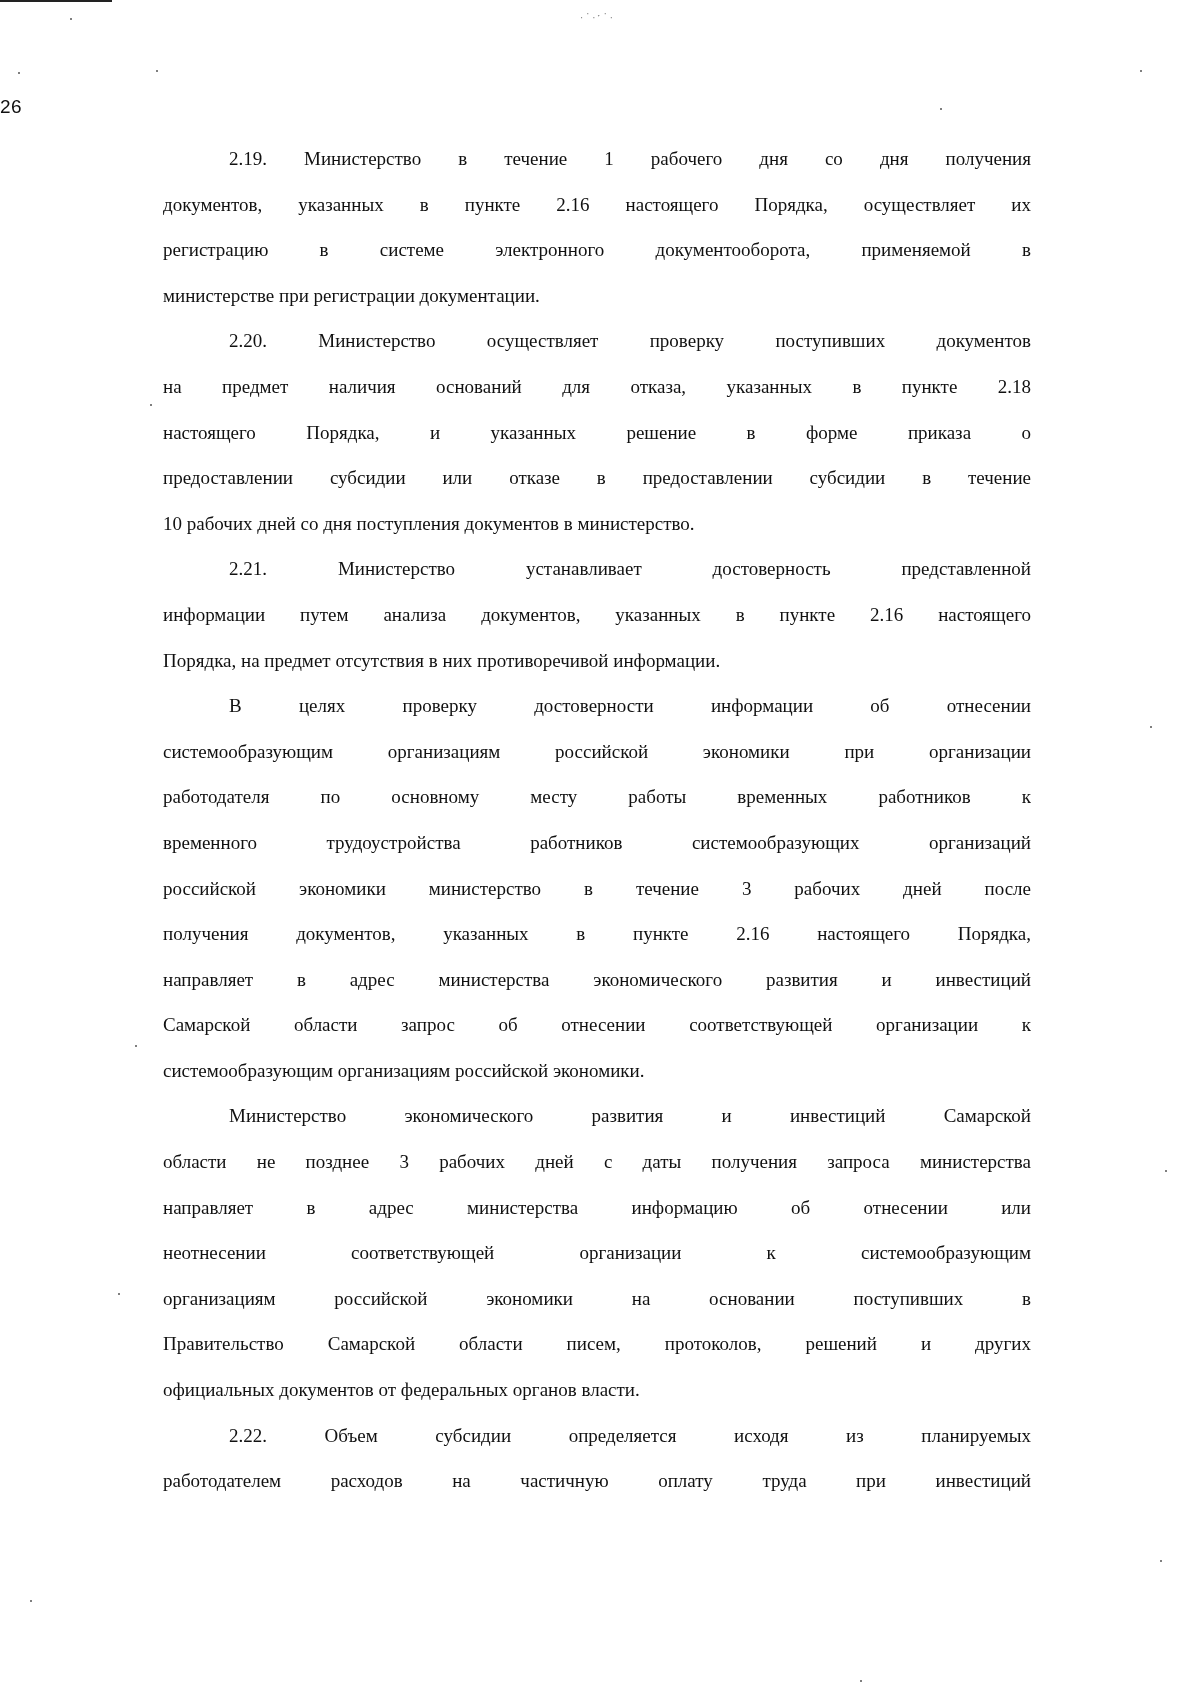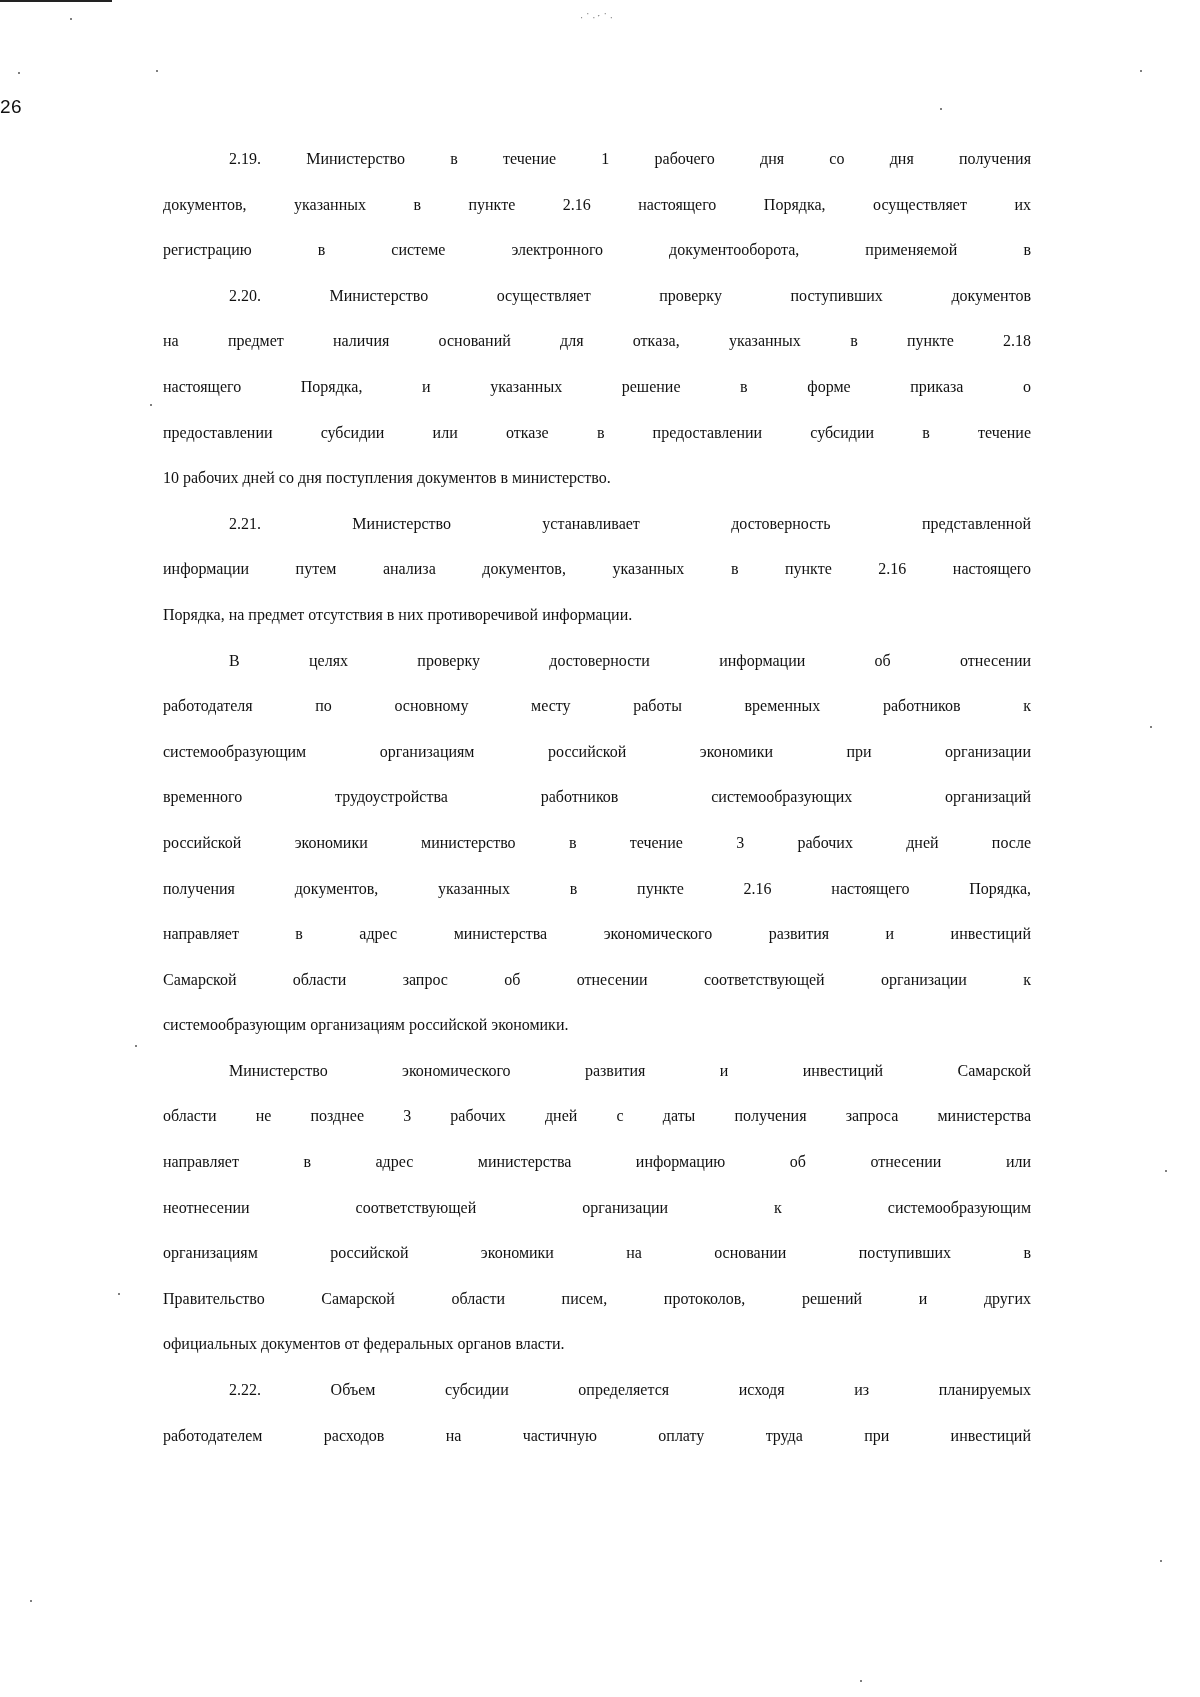--- a/index.html
+++ b/index.html
@@ -17,21 +17,21 @@
       position: absolute; left: 0; width: 1200px; top: 96px;
       text-align: left; font-size: 19px;
       font-family: "Liberation Sans", "DejaVu Sans", sans-serif;
       letter-spacing: 0.5px;
     }
     .body-text {
       position: absolute; left: 163px; top: 136px; width: 868px;
     }
     .line {
       display: block; height: 45.6px; line-height: 45.6px;
-      font-size: 16px; white-space: nowrap;
+      font-size: 19px; white-space: nowrap;
       text-align: justify; text-align-last: justify;
     }
     .line.indent { padding-left: 66px; }
     .line.last { text-align-last: left; }
     .speck { position: absolute; width: 2px; height: 2px; background: #555; border-radius: 1px; }
     .smudge {
       position: absolute; left: 580px; top: 12px; width: 80px; height: 14px;
       font-size: 10px; color: #888; letter-spacing: 2px;
       font-family: "DejaVu Sans", sans-serif;
     }
@@ -44,40 +44,41 @@
   <div class="smudge">·˙·ˑ˙·</div>
 
   <div class="page-number">26</div>
 
   <div class="body-text">
 
     <div>
       <span class="line indent">2.19. Министерство в течение 1 рабочего дня со дня получения</span>
       <span class="line">документов, указанных в пункте 2.16 настоящего Порядка, осуществляет их</span>
       <span class="line">регистрацию в системе электронного документооборота, применяемой в</span>
+      <span class="line last">министерстве при регистрации документации.</span>
     </div>
 
     <div>
       <span class="line indent">2.20. Министерство осуществляет проверку поступивших документов</span>
       <span class="line">на предмет наличия оснований для отказа, указанных в пункте 2.18</span>
       <span class="line">настоящего Порядка, и указанных решение в форме приказа о</span>
       <span class="line">предоставлении субсидии или отказе в предоставлении субсидии в течение</span>
       <span class="line last">10 рабочих дней со дня поступления документов в министерство.</span>
     </div>
 
     <div>
       <span class="line indent">2.21. Министерство устанавливает достоверность представленной</span>
       <span class="line">информации путем анализа документов, указанных в пункте 2.16 настоящего</span>
       <span class="line last">Порядка, на предмет отсутствия в них противоречивой информации.</span>
     </div>
 
     <div>
       <span class="line indent">В целях проверку достоверности информации об отнесении</span>
+      <span class="line">системообразующим организациям российской экономики при организации</span>
       <span class="line">работодателя по основному месту работы временных работников к</span>
-      <span class="line">системообразующим организациям российской экономики при организации</span>
       <span class="line">временного трудоустройства работников системообразующих организаций</span>
       <span class="line">российской экономики министерство в течение 3 рабочих дней после</span>
       <span class="line">получения документов, указанных в пункте 2.16 настоящего Порядка,</span>
       <span class="line">направляет в адрес министерства экономического развития и инвестиций</span>
       <span class="line">Самарской области запрос об отнесении соответствующей организации к</span>
       <span class="line last">системообразующим организациям российской экономики.</span>
     </div>
 
     <div>
       <span class="line indent">Министерство экономического развития и инвестиций Самарской</span>

